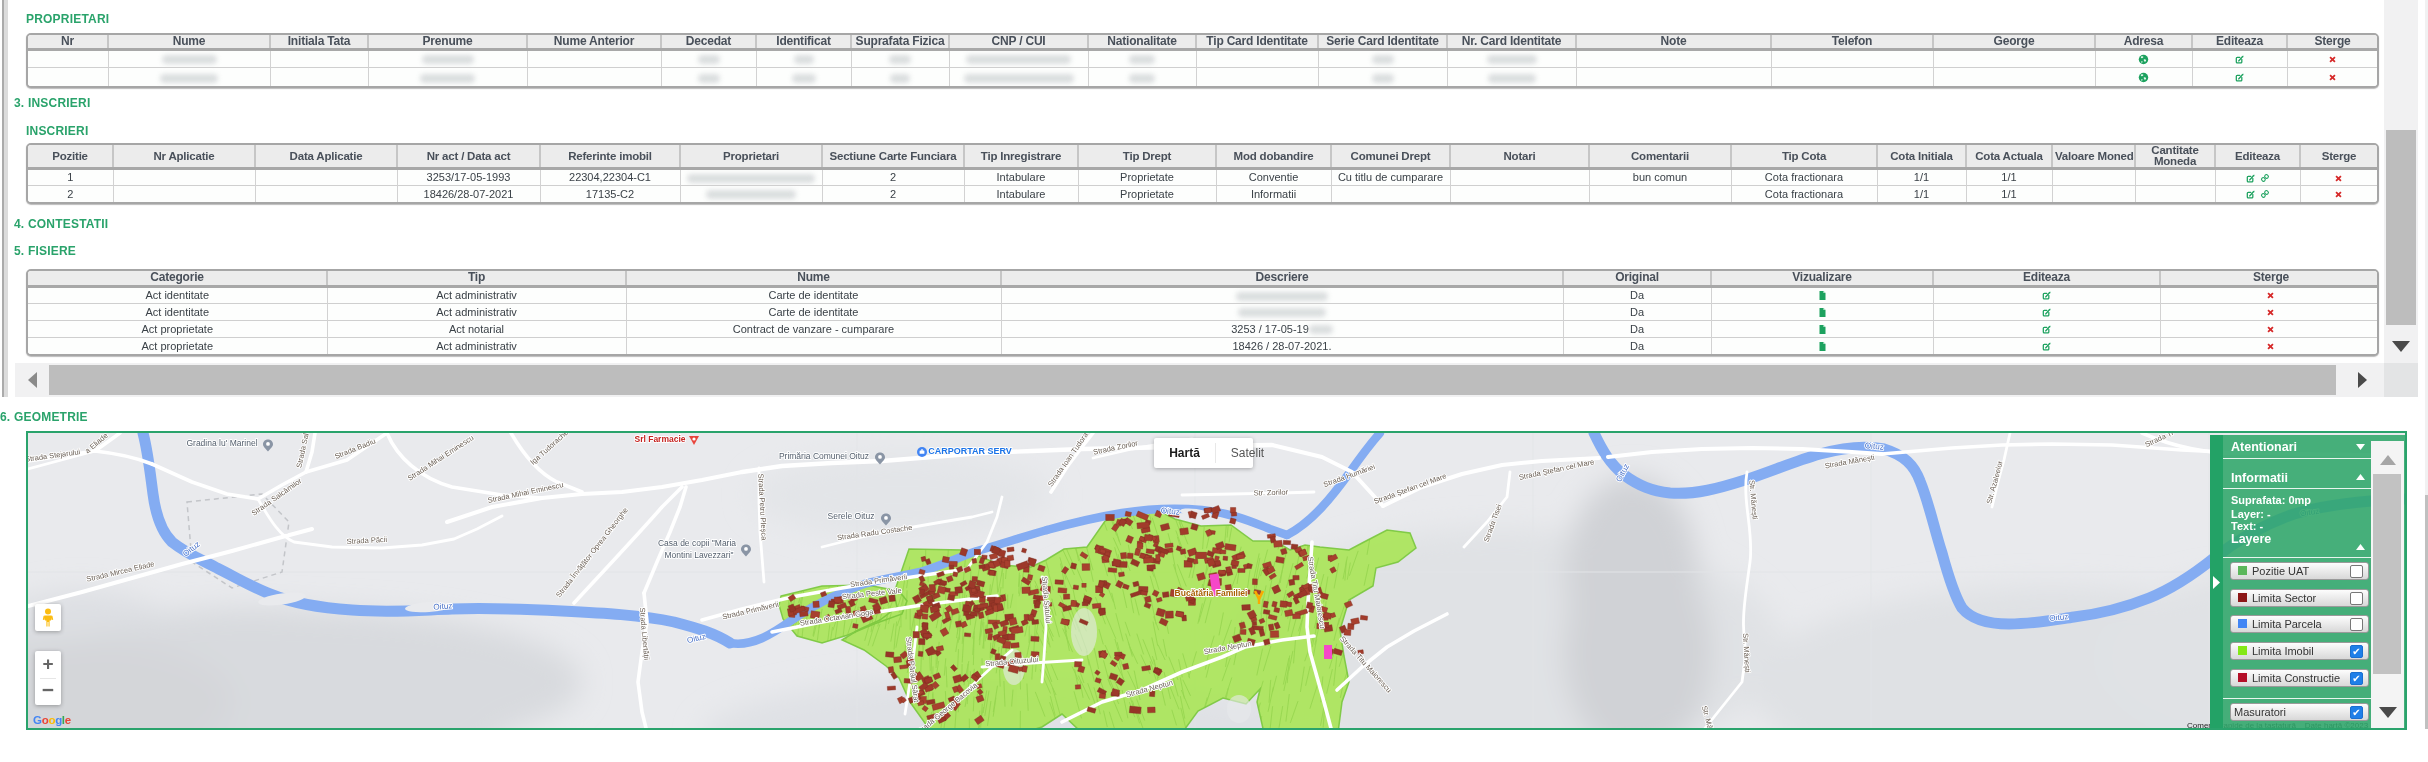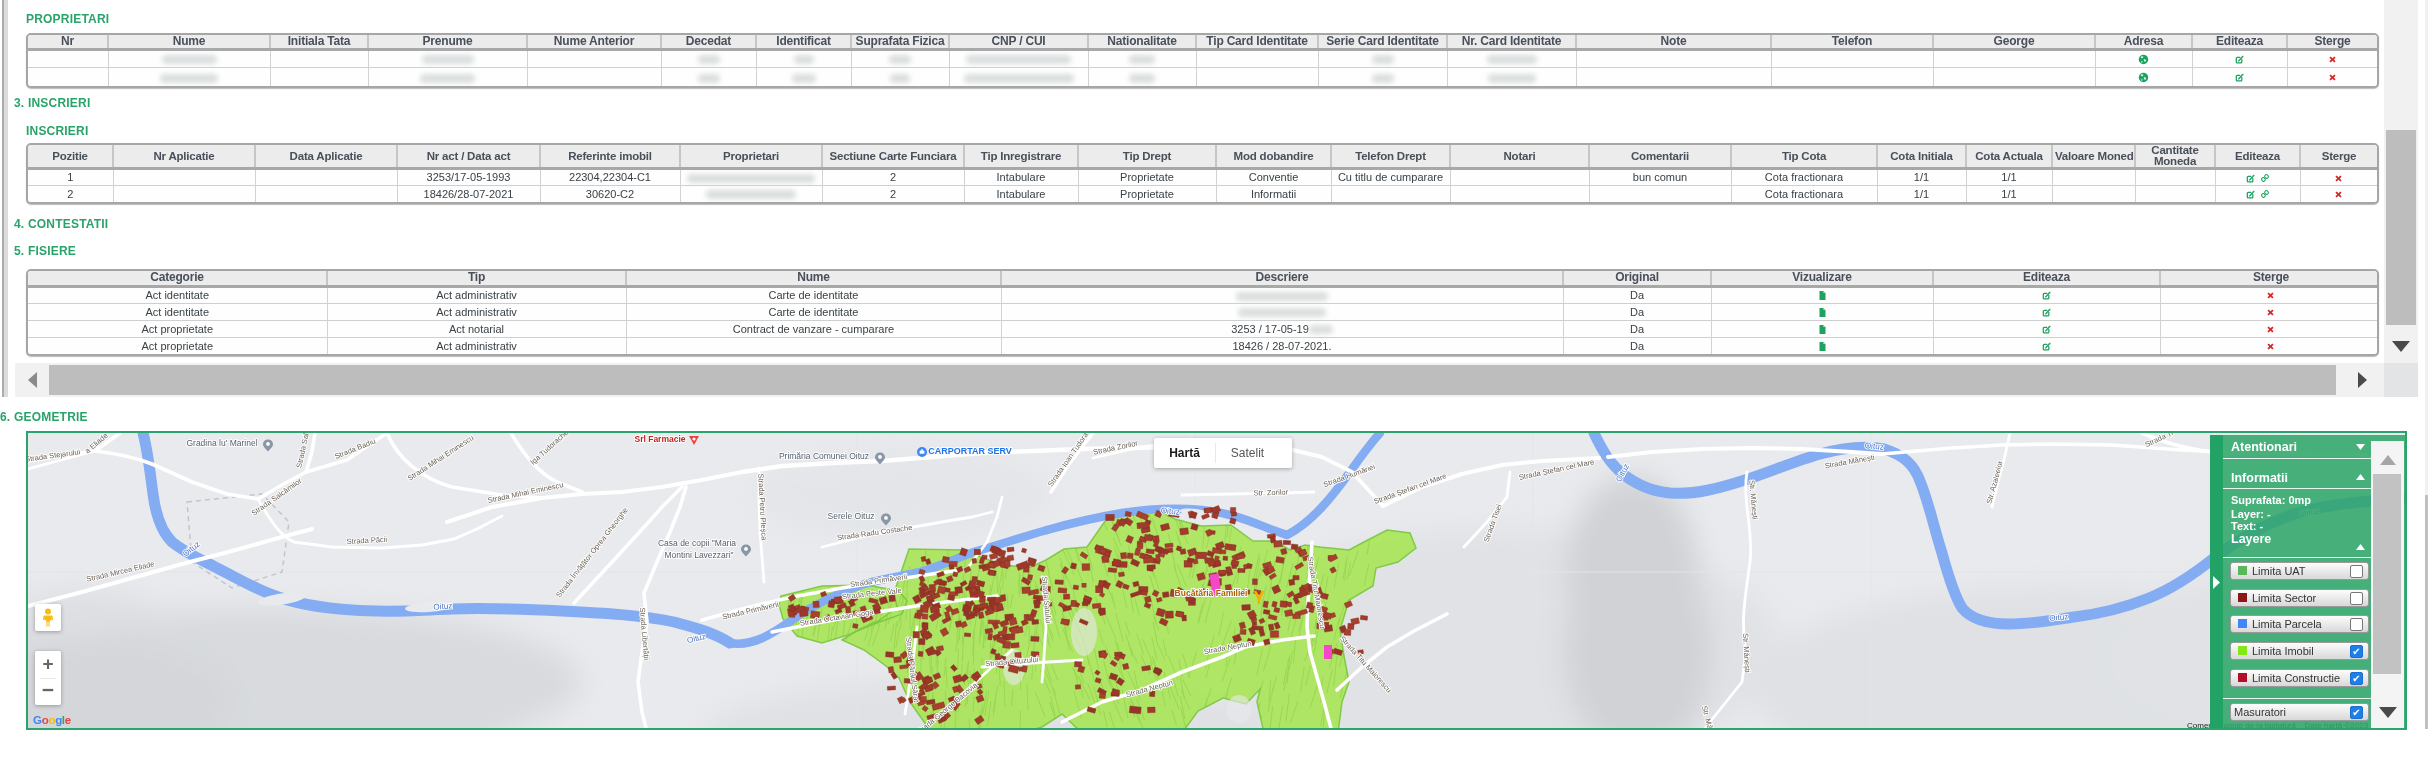--- a/index.html
+++ b/index.html
@@ -179,21 +179,21 @@
           <th>Pozitie</th>
           <th>Nr Aplicatie</th>
           <th>Data Aplicatie</th>
           <th>Nr act / Data act</th>
           <th>Referinte imobil</th>
           <th>Proprietari</th>
           <th>Sectiune Carte Funciara</th>
           <th>Tip Inregistrare</th>
           <th>Tip Drept</th>
           <th>Mod dobandire</th>
-          <th>Telefon Drept</th>
+          <th>Comunei Drept</th>
           <th>Notari</th>
           <th>Comentarii</th>
           <th>Tip Cota</th>
           <th>Cota Initiala</th>
           <th>Cota Actuala</th>
           <th>Valoare Moneda</th>
           <th>Cantitate<br>Moneda</th>
           <th>Editeaza</th>
           <th>Sterge</th>
         </tr>
@@ -230,21 +230,21 @@
             </svg></td>
           <td><svg width="11" height="11" viewBox="0 0 19 19" style="vertical-align:middle">
               <path d="M4.2 6.4 L6.4 4.2 L9.5 7.3 L12.6 4.2 L14.8 6.4 L11.7 9.5 L14.8 12.6 L12.6 14.8 L9.5 11.7 L6.4 14.8 L4.2 12.6 L7.3 9.5 Z" fill="#d62a2a"></path>
             </svg></td>
         </tr>
         <tr style="height:16.5px">
           <td>2</td>
           <td></td>
           <td></td>
           <td>18426/28-07-2021</td>
-          <td>30620-C2</td>
+          <td>17135-C2</td>
           <td><span class="blob" style="width:90px;height:9px"></span></td>
           <td>2</td>
           <td>Intabulare</td>
           <td>Proprietate</td>
           <td>Informatii</td>
           <td></td>
           <td></td>
           <td></td>
           <td>Cota fractionara</td>
           <td>1/1</td>
@@ -1614,21 +1614,21 @@
       </g>
       <text x="1183" y="163" font-size="8.5" fill="#a85f00" font-weight="bold" text-anchor="middle" stroke="#ffffff" stroke-width="1.8" paint-order="stroke" stroke-linejoin="round">Bucătăria Familiei</text>
       <g transform="translate(1231 163)">
         <path d="M-4,-5 L0,3 L4,-5" fill="none" stroke="#f9ab00" stroke-width="2.6"></path>
         <rect x="-1.2" y="1" width="2.4" height="7" fill="#f9ab00"></rect>
       </g>
 </svg>
 
 <div class="abs" style="left:2159px;top:288px;font-size:8px;color:#1d1d1d;z-index:4;white-space:nowrap">Comenzi rapide de la tastatură&nbsp;&nbsp;&nbsp;&nbsp;Date hartă ©2023&nbsp;&nbsp;&nbsp;&nbsp;Condiții de utilizare</div>
 
-<div class="gmbtn" style="left:1126px;top:5px;width:138px;height:30px;z-index:5">
+<div class="gmbtn" style="left:1126px;top:5px;width:99px;height:30px;z-index:5">
 <span style="position:absolute;left:0;top:0;width:61px;height:30px;text-align:center;line-height:30px;font-size:12px;font-weight:bold;color:#1c1c1c">Hartă</span>
 <span style="position:absolute;left:61px;top:5px;width:1px;height:20px;background:#e8e8e8"></span>
 <span style="position:absolute;left:62px;top:0;width:63px;height:30px;text-align:center;line-height:30px;font-size:12px;color:#565656">Satelit</span>
 </div>
 
 <div class="gmbtn" style="left:7px;top:171px;width:26px;height:27px;z-index:5">
 <svg width="26" height="27" viewBox="0 0 26 27">
         <g fill="#fbbc10">
           <circle cx="13" cy="7.6" r="3"></circle>
           <path d="M9.2 11.6 L16.8 11.6 L16 16.4 L14.6 16.4 L14.6 22.6 L13.5 22.6 L13.5 18 L12.5 18 L12.5 22.6 L11.4 22.6 L11.4 16.4 L10 16.4 Z"></path>
@@ -1663,21 +1663,21 @@
       </svg>
 <div class="pline" style="top:53px"></div>
 <div class="pinfo" style="top:59px">Suprafata: 0mp</div>
 <div class="pinfo" style="top:73px">Layer: -</div>
 <div class="pinfo" style="top:85px">Text: -</div>
 <div class="phead" style="top:97px">Layere</div>
 <svg class="abs" style="right:42px;top:109px" width="9" height="6">
         <path d="M0,6 L9,6 L4.5,0 Z" fill="#ffffff"></path>
       </svg>
 <div class="pline" style="top:122px"></div>
-<div class="prow" style="top:127px"><span class="sq" style="background:#5bb75b"></span><span class="plab">Limita UAT</span><span class="cb"></span></div>
+<div class="prow" style="top:127px"><span class="sq" style="background:#5bb75b"></span><span class="plab">Pozitie UAT</span><span class="cb"></span></div>
       <div class="prow" style="top:154px"><span class="sq" style="background:#8c1717"></span><span class="plab">Limita Sector</span><span class="cb"></span></div>
       <div class="prow" style="top:180px"><span class="sq" style="background:#4285f4"></span><span class="plab">Limita Parcela</span><span class="cb"></span></div>
       <div class="prow" style="top:207px"><span class="sq" style="background:#84e816"></span><span class="plab">Limita Imobil</span><span class="cb on">✔</span></div>
       <div class="prow" style="top:234px"><span class="sq" style="background:#b40f28"></span><span class="plab">Limita Constructie</span><span class="cb on">✔</span></div>
       <div class="prow" style="top:268px"><span style="display:inline-block;width:3px"></span><span class="plab">Masuratori</span><span class="cb on">✔</span></div>
 <div class="pline" style="top:263px"></div>
 
 <div class="abs" style="left:148px;top:6px;width:33px;height:289px;background:#f4f4f4"></div>
 <svg class="abs" style="left:156px;top:19px" width="18" height="12">
         <path d="M1,11 L17,11 L9,1 Z" fill="#a6a6a6"></path>

